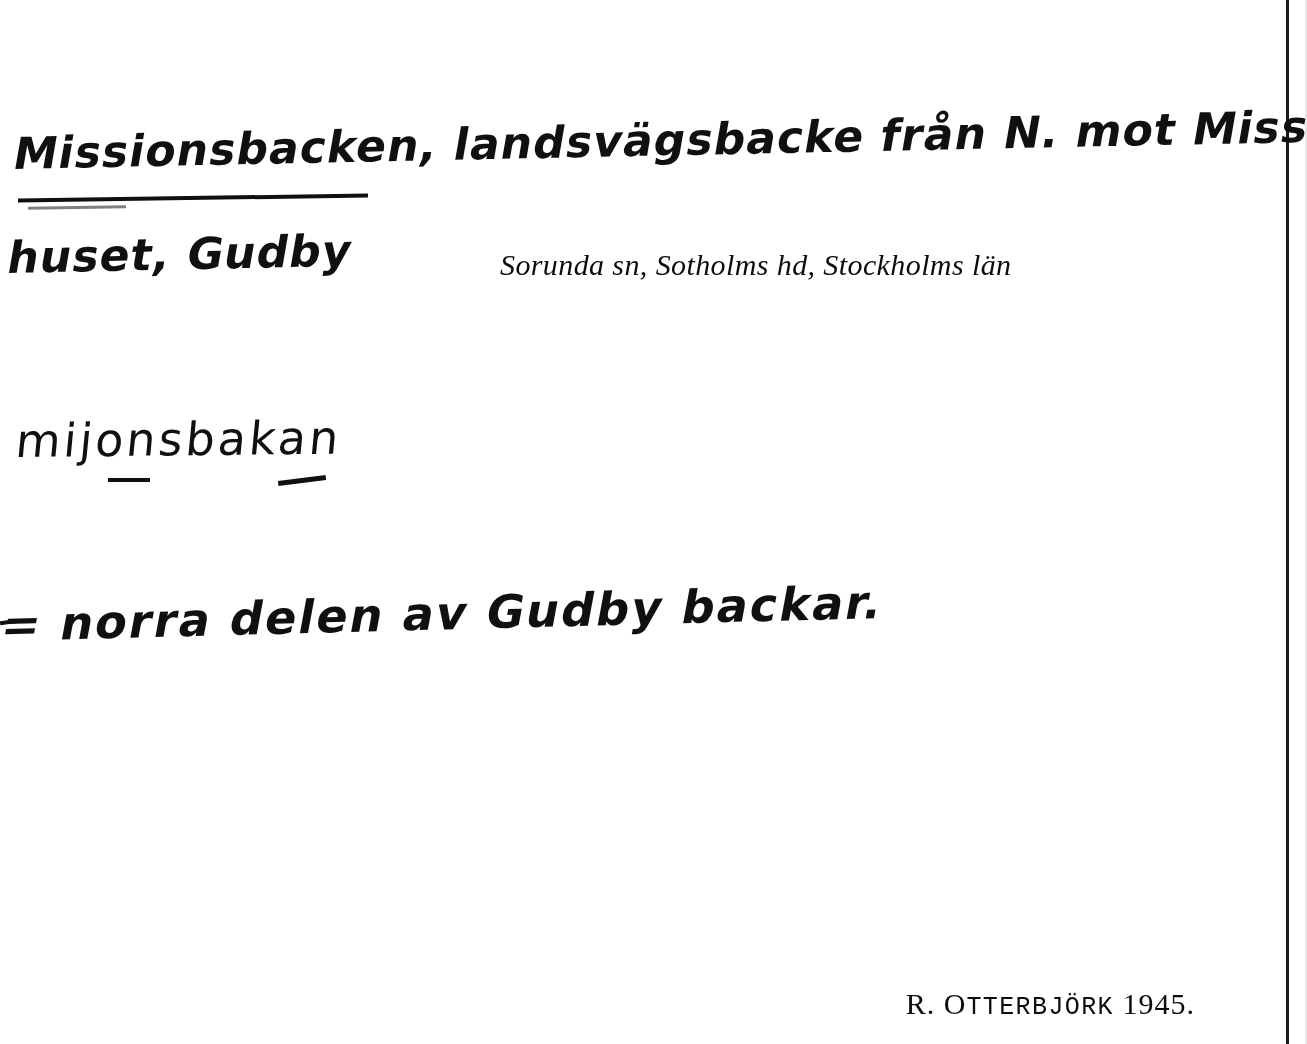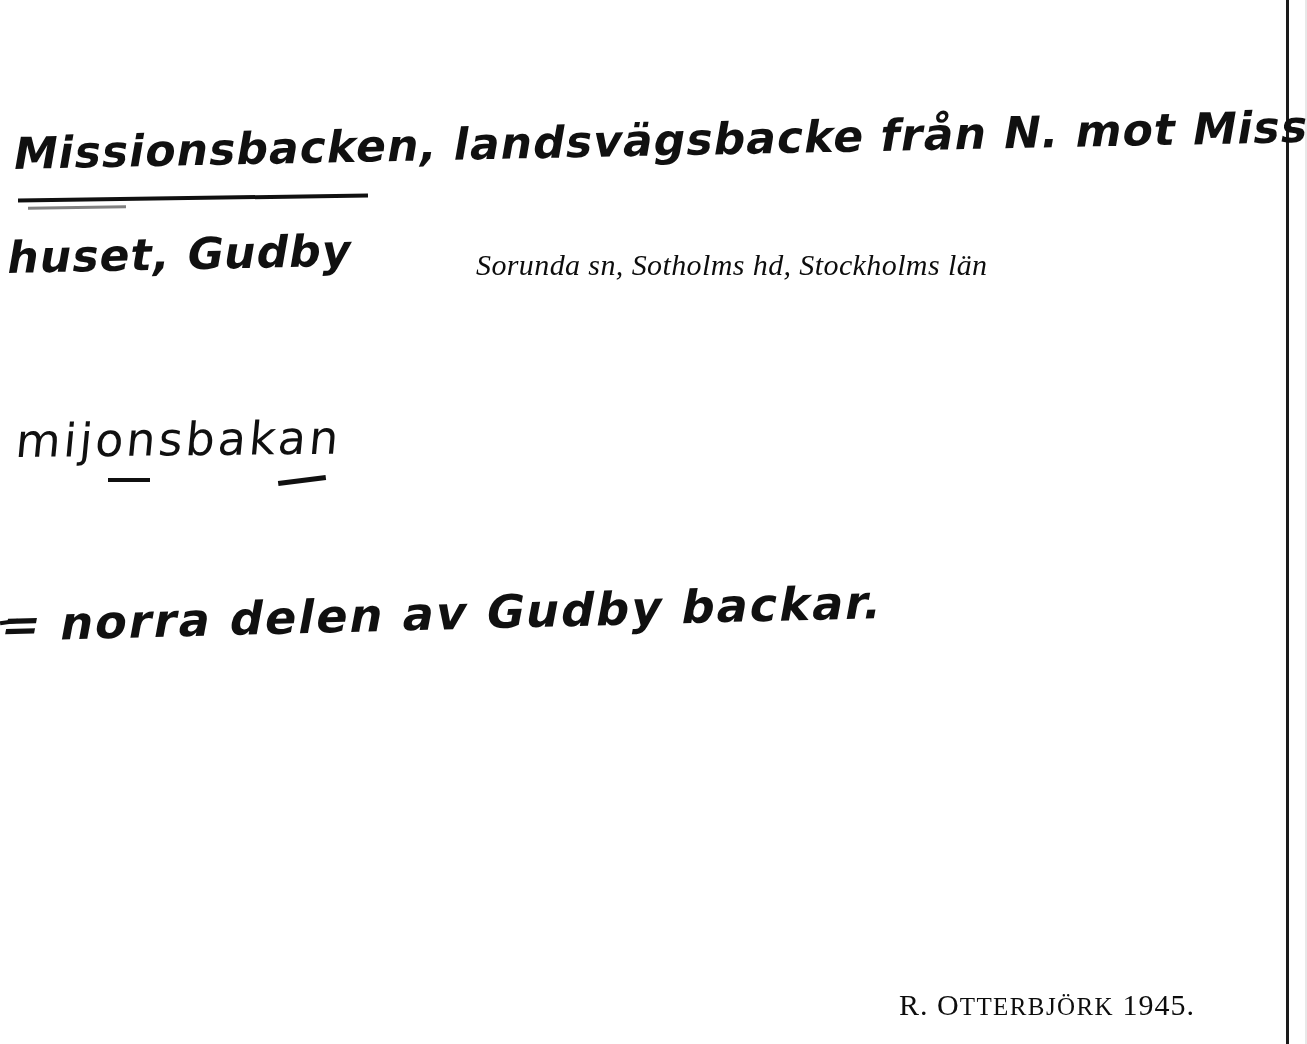--- a/index.html
+++ b/index.html
@@ -118,21 +118,21 @@
     top: 478px;
     width: 48px;
     height: 5px;
     background: #101010;
     transform: rotate(-7deg);
   }
 
   
   .parish-line {
     position: absolute;
-    left: 476px;
+    left: 500px;
     top: 248px;
     font-family: "Liberation Serif", serif;
     font-style: italic;
     font-size: 30px;
     color: #0d0d0d;
     letter-spacing: .4px;
     white-space: nowrap;
   }
   .signature {
     position: absolute;
@@ -140,20 +140,21 @@
     bottom: 22px;
     font-family: "Liberation Serif", serif;
     font-size: 30px;
     color: #0d0d0d;
     letter-spacing: 1px;
     white-space: nowrap;
   }
   .signature .smallcaps {
     font-size: 25px;
     letter-spacing: 1.4px;
+    font-family: Liberation Mono, monospace;
   }
   .signature .firstcap {
     font-size: 30px;
   }
 </style>
 </head>
 <body>
 
 <div class="card">
 

